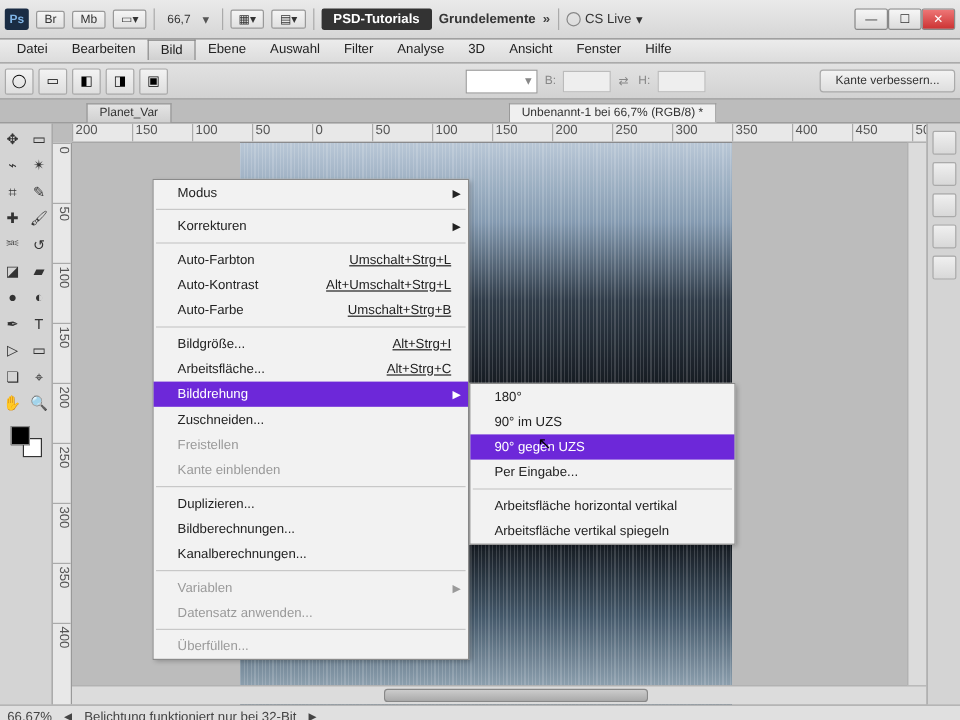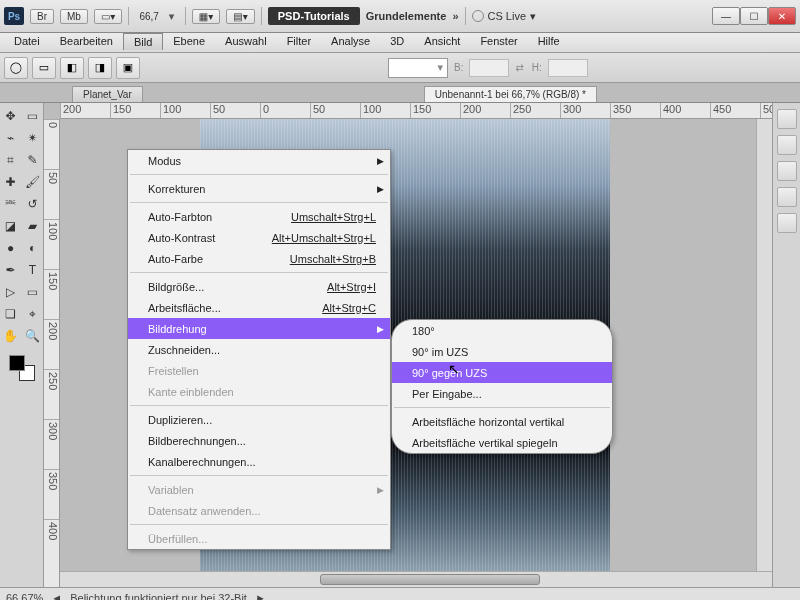--- a/index.html
+++ b/index.html
@@ -63,27 +63,27 @@
 .right-panels { width:28px; background:#d4d4d4; border-left:1px solid #999; display:flex; flex-direction:column; align-items:center; gap:6px; padding-top:6px; }
 .ricon { width:20px; height:20px; border:1px solid #aaa; background:linear-gradient(#f0f0f0,#d8d8d8); border-radius:2px; }
 
 
 .status { height:20px; background:#e0e0e0; border-top:1px solid #999; display:flex; align-items:center; padding:0 6px; gap:8px; font-size:10px; color:#444; }
 
 
 .menu { position:absolute; background:#f2f2f2; border:1px solid #8a8a8a; box-shadow:2px 2px 4px rgba(0,0,0,0.25); z-index:100; }
 .menu .row { display:flex; align-items:center; height:21px; padding:0 14px 0 20px; color:#222; white-space:nowrap; position:relative; }
 .menu .row.disabled { color:#9a9a9a; }
-.menu .row.hi { background:#8b5cf6; color:#fff; }
+.menu .row.hi { background:#6d28d9; color:#fff; }
 .menu .row .sc { margin-left:auto; padding-left:30px; color:inherit;text-decoration:underline; }
 .menu .row .arr { position:absolute; right:6px; font-size:9px; }
 .menu hr { border:none; border-top:1px solid #c8c8c8; margin:3px 2px; }
 
 .menu1 { left:127px; top:46px; width:264px; }
-.menu2 { left:391px; top:216px; width:222px;border-radius:21px; }
+.menu2 { left:391px; top:216px; width:222px; }
 
 .scrollbar-h { position:absolute; left:16px; right:0; bottom:0; height:16px; background:#dcdcdc; border-top:1px solid #aaa; }
 .thumb-h { position:absolute; left:260px; width:220px; top:2px; bottom:2px; background:linear-gradient(#ccc,#aaa); border:1px solid #888; border-radius:3px; }
 .scrollbar-v { position:absolute; top:16px; right:0; bottom:16px; width:16px; background:#dcdcdc; border-left:1px solid #aaa; }
 
 .cursor { position:absolute; left:448px; top:258px; z-index:200; font-size:14px; color:#000; pointer-events:none; }
 </style>
 </head>
 <body>
 
@@ -136,20 +136,21 @@
   <div class="opticon">◨</div>
   <div class="opticon">▣</div>
   <div style="flex:0 0 240px"></div>
   <div class="optdrop">▾</div>
   <span class="optlabel">B:</span>
   <div class="optfield"></div>
   <span class="optlabel">⇄</span>
   <span class="optlabel">H:</span>
   <div class="optfield"></div>
   <div style="flex:1"></div>
+  <div class="optbtn">Kante verbessern...</div>
 </div>
 
 <div class="doctabs">
   <div class="dtab">Planet_Var</div>
   <div style="width:282px"></div>
   <div class="dtab active">Unbenannt-1 bei 66,7% (RGB/8) *</div>
 </div>
 
 <div class="workspace">
   <div class="toolbox">

